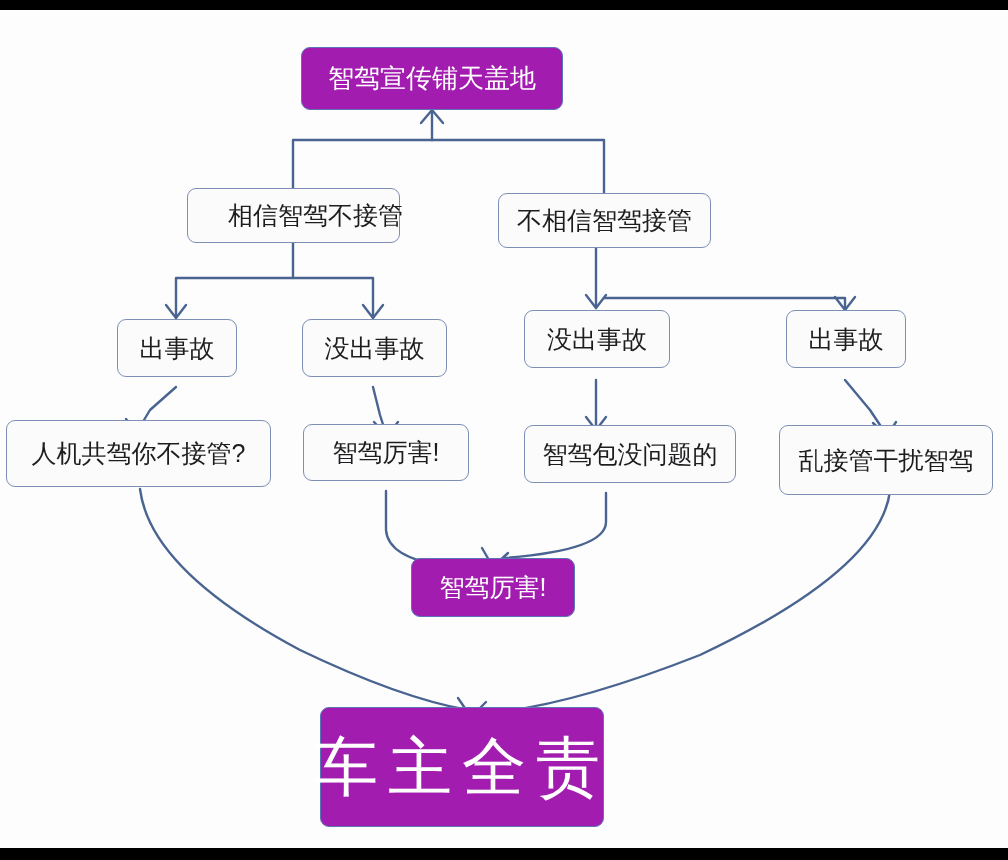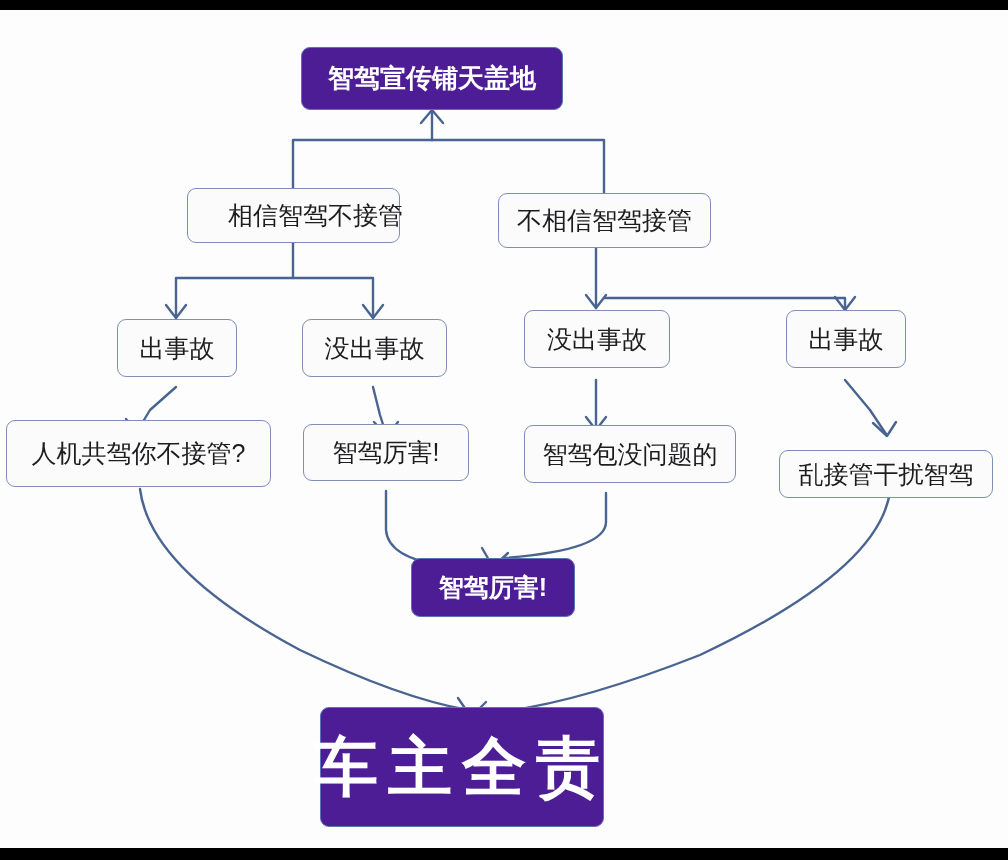--- a/index.html
+++ b/index.html
@@ -38,24 +38,23 @@
     text-align: center;
     border-radius: 9px;
     white-space: nowrap;
   }
   .node.light {
     background: #fbfbfc;
     border: 1.6px solid #7e8fb5;
     color: #1d1d1f;
   }
   .node.accent {
-    background: #4c1d95;
+    background: #a21caf;
     border: 1.6px solid #5b73b7;
     color: #ffffff;
-    font-weight: bold;
   }
   .f26 { font-size: 26px; }
   .f25 { font-size: 25px; }
   .f64 { font-size: 64px; letter-spacing: 10px; }
   #bar-top { top: 0; height: 10px; }
   #bar-bottom { top: 848px; height: 12px; }
 </style>
 </head>
 <body>
 
@@ -138,21 +137,21 @@
   </div>
 
   <div class="node light" style="left:303px; top:414px; width:166px; height:57px;">
     <span class="f25">智驾厉害!</span>
   </div>
 
   <div class="node light" style="left:524px; top:415px; width:212px; height:58px;">
     <span class="f25">智驾包没问题的</span>
   </div>
 
-  <div class="node light" style="left:779px; top:440px; width:214px; height:48px;">
+  <div class="node light" style="left:779px; top:415px; width:214px; height:70px;">
     <span class="f25">乱接管干扰智驾</span>
   </div>
 
   <div class="node accent" style="left:411px; top:548px; width:164px; height:59px;">
     <span class="f25">智驾厉害!</span>
   </div>
 
   <div class="node accent" style="left:320px; top:697px; width:284px; height:120px;">
     <span class="f64">车主全责</span>
   </div>

